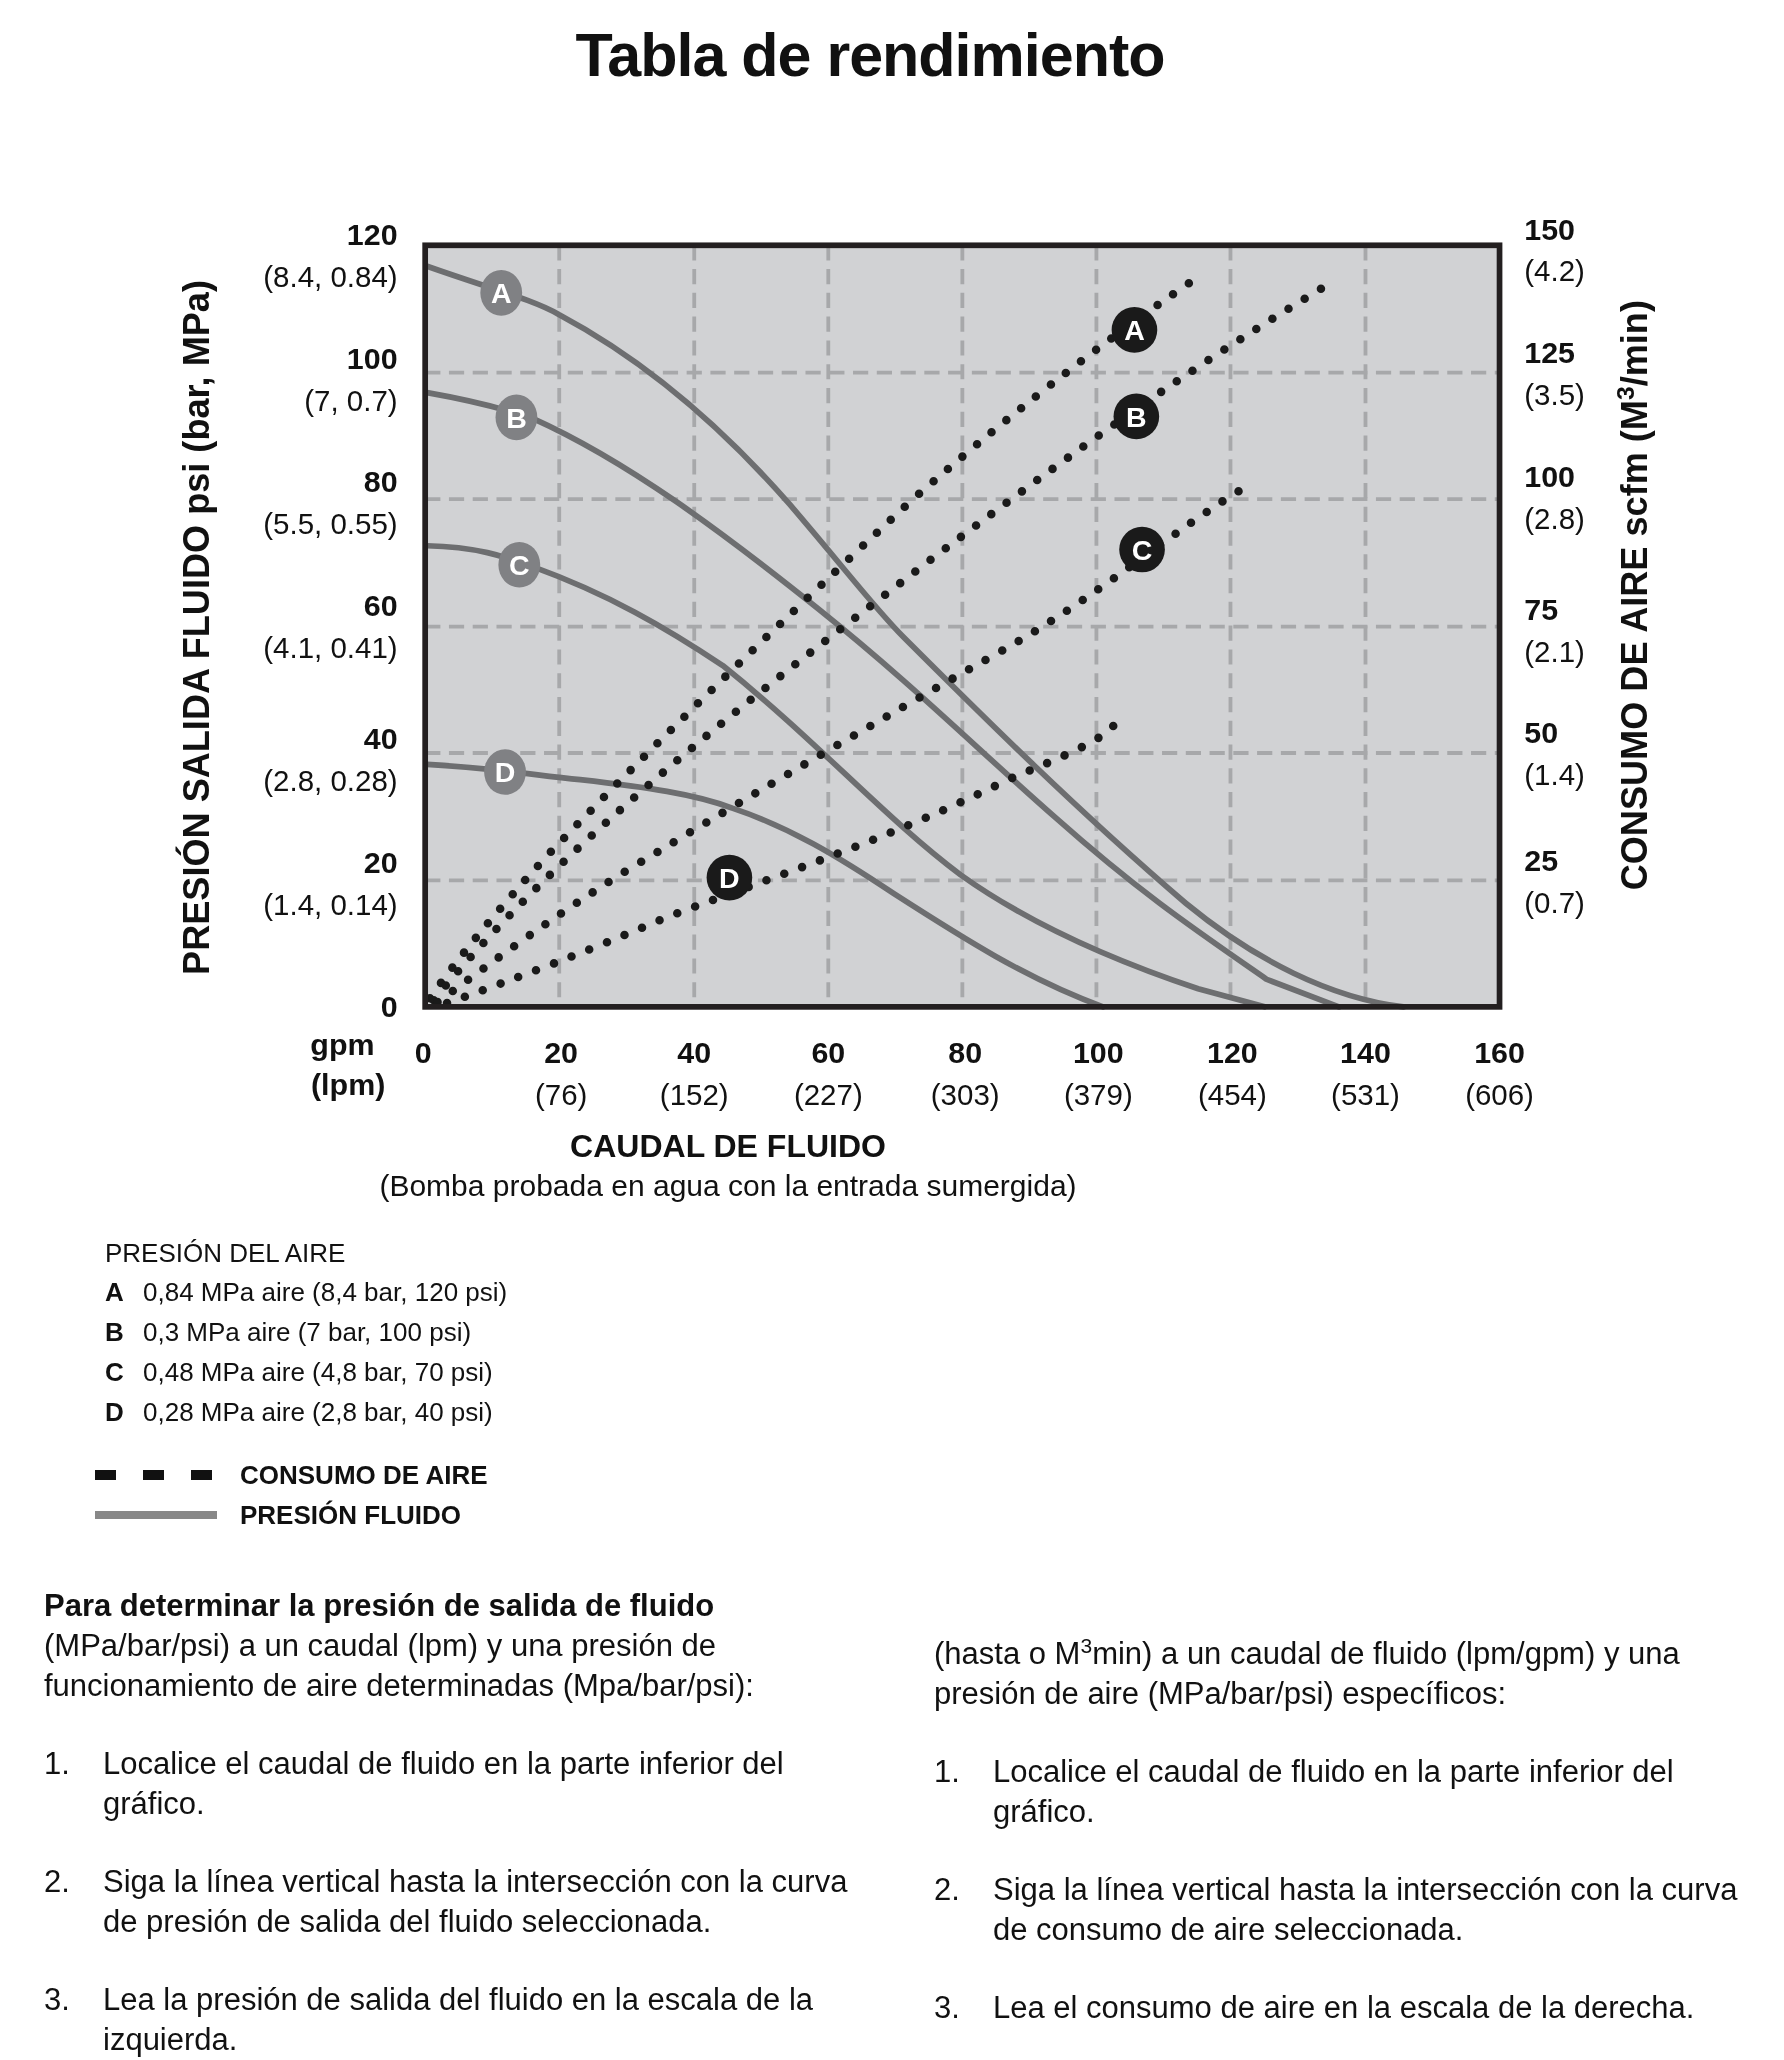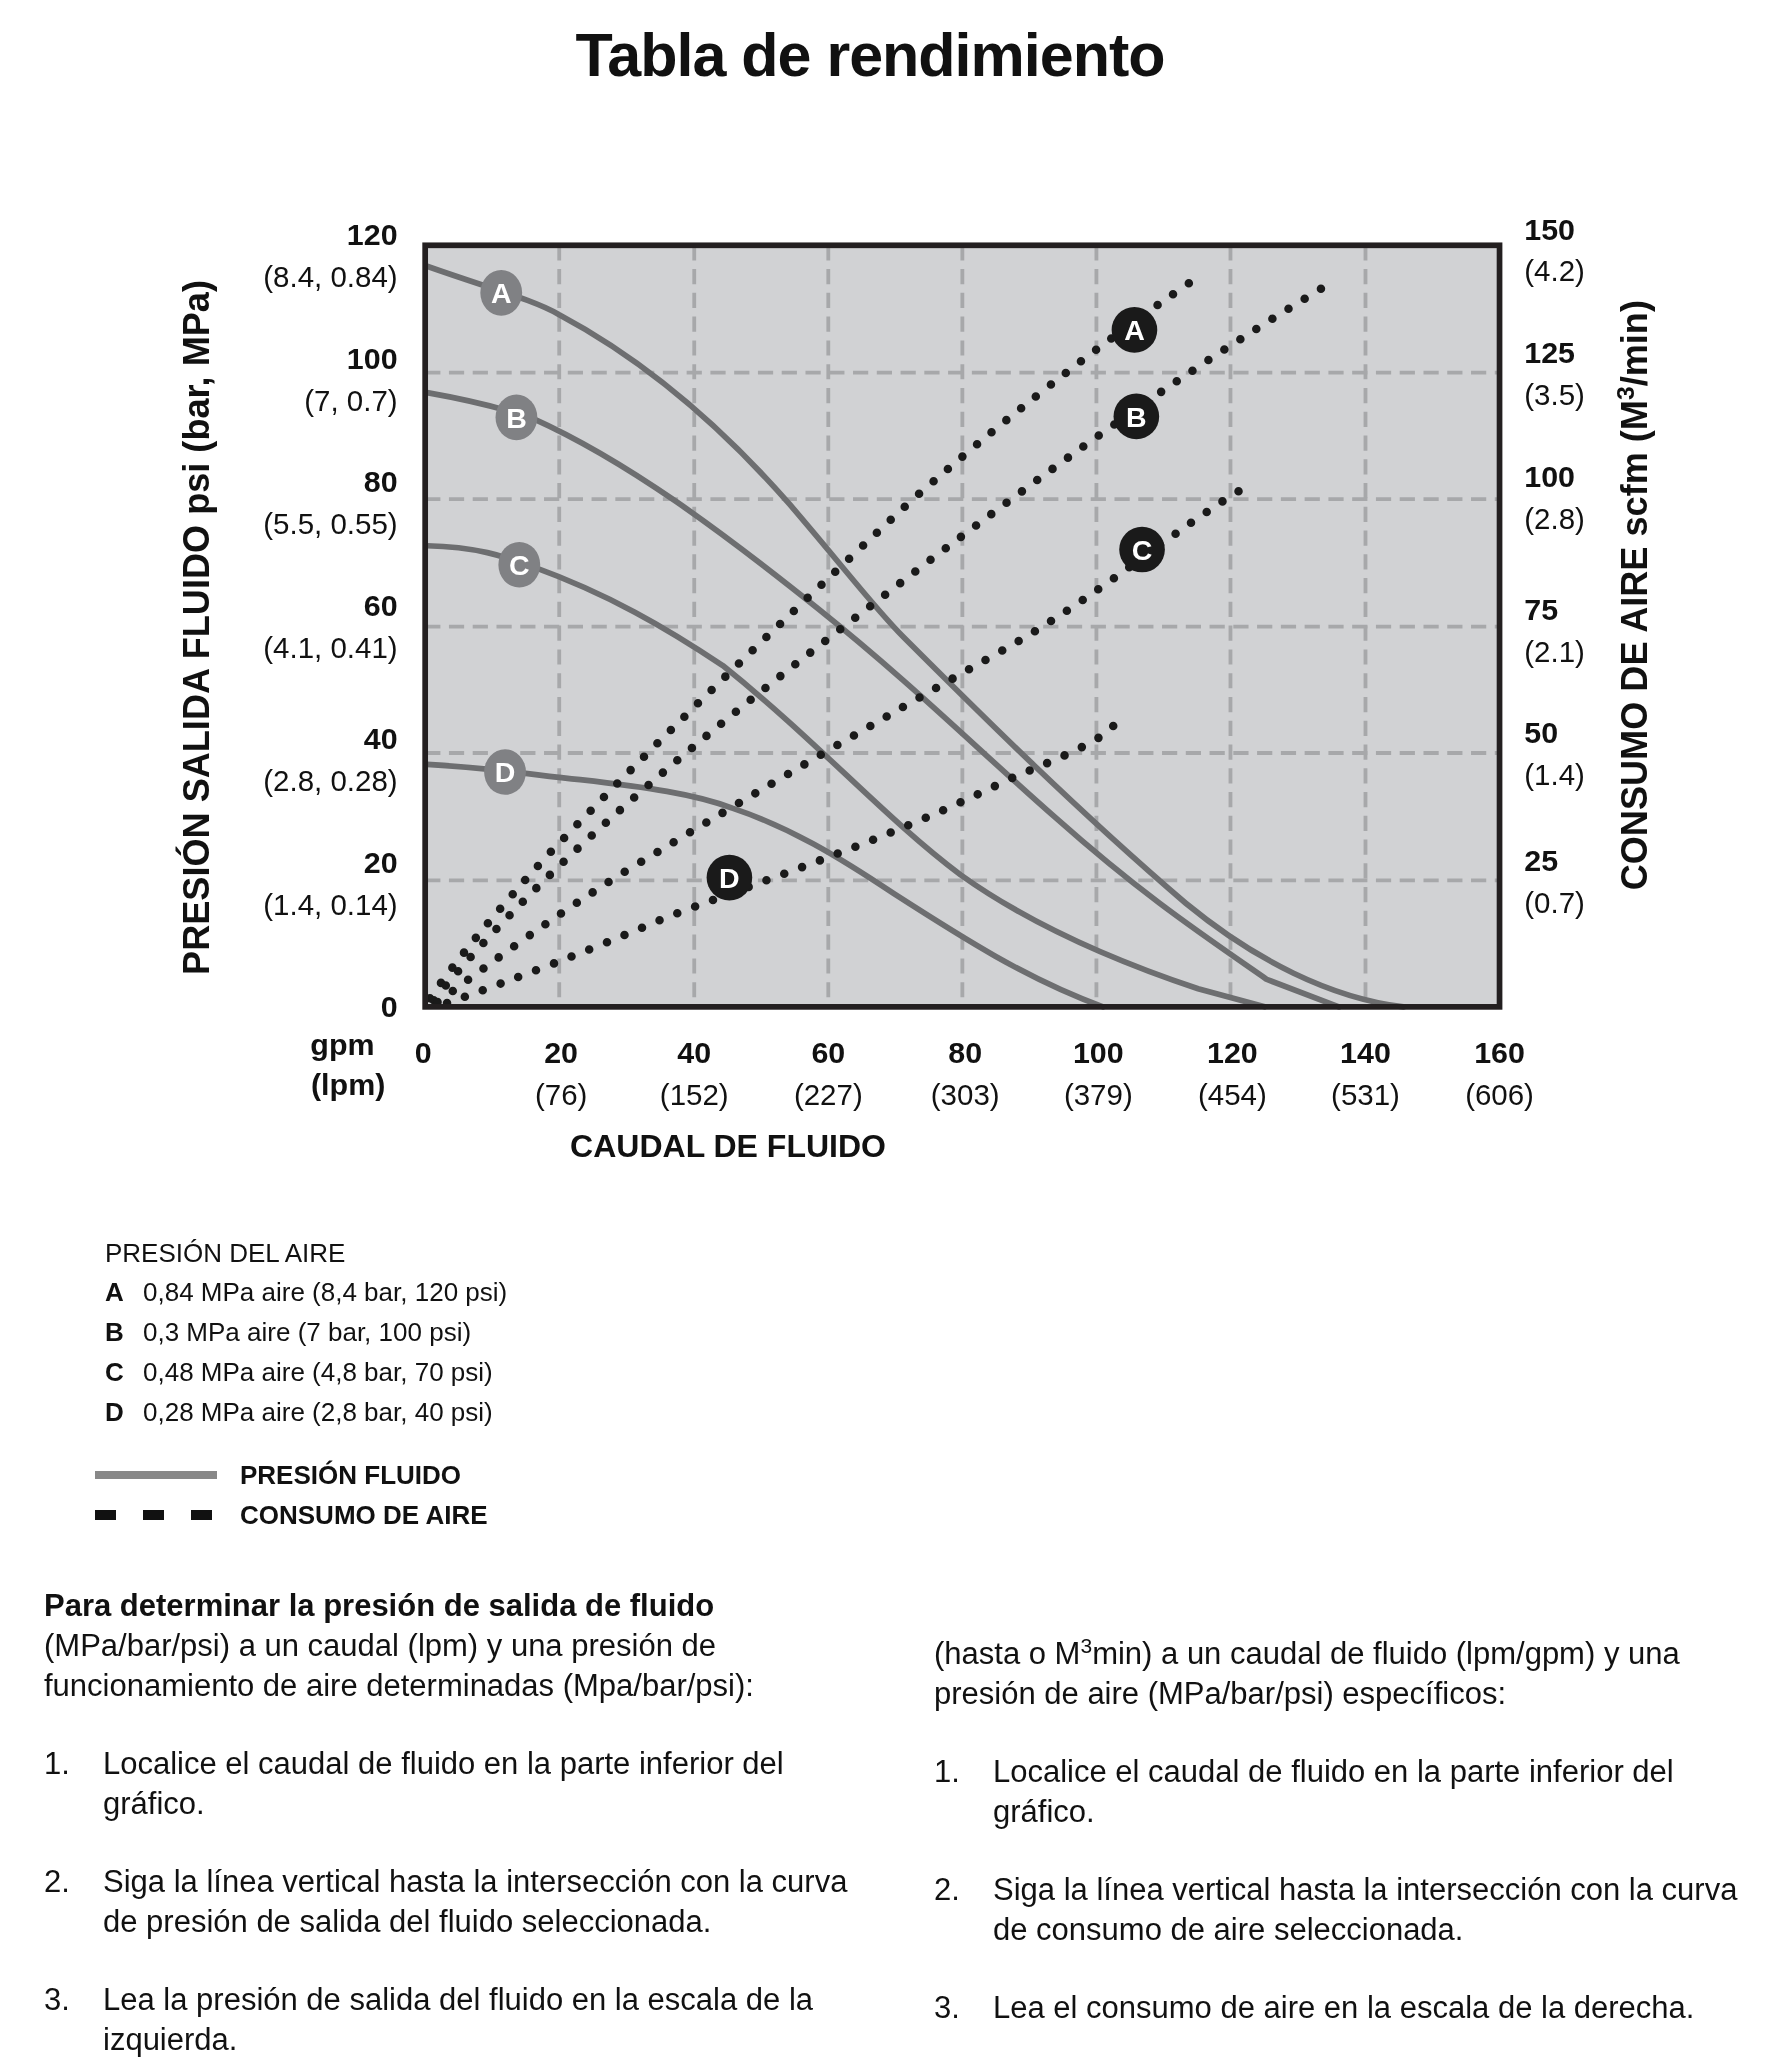--- a/index.html
+++ b/index.html
@@ -160,20 +160,21 @@
     <text class="ytick-sub" x="1296" y="1162">(454)</text>
     <text class="ytick-main" x="1436" y="1118">140</text>
     <text class="ytick-sub" x="1436" y="1162">(531)</text>
     <text class="ytick-main" x="1577" y="1118">160</text>
     <text class="ytick-sub" x="1577" y="1162">(606)</text>
   </g>
 </svg>
 
 <div class="xcap" style="top:1128px;">
   <div class="t1">CAUDAL DE FLUIDO</div>
+  <div class="t2">(Bomba probada en agua con la entrada sumergida)</div>
 </div>
 
 <div class="legend">
   <div class="lh">PRESIÓN DEL AIRE</div>
   <div class="row">
       <span class="key">A</span>
       <span>0,84 MPa aire (8,4 bar, 120 psi)</span>
     </div>
   <div class="row">
       <span class="key">B</span>
@@ -184,26 +185,26 @@
       <span>0,48 MPa aire (4,8 bar, 70 psi)</span>
     </div>
   <div class="row">
       <span class="key">D</span>
       <span>0,28 MPa aire (2,8 bar, 40 psi)</span>
     </div>
 </div>
 
 <div class="lines">
   <div class="row">
+    <span class="sw dash"></span>
+    <span>CONSUMO DE AIRE</span>
+  </div>
+  <div class="row">
     <span class="sw solid"></span>
     <span>PRESIÓN FLUIDO</span>
-  </div>
-  <div class="row">
-    <span class="sw dash"></span>
-    <span>CONSUMO DE AIRE</span>
   </div>
 </div>
 
 <div class="instr col-left">
   <div class="head">
     <b>Para determinar la presión de salida de fluido</b><br>
     <span>(MPa/bar/psi) a un caudal (lpm) y una presión de funcionamiento de aire determinadas (Mpa/bar/psi):</span>
   </div>
   <ol>
     <li>

